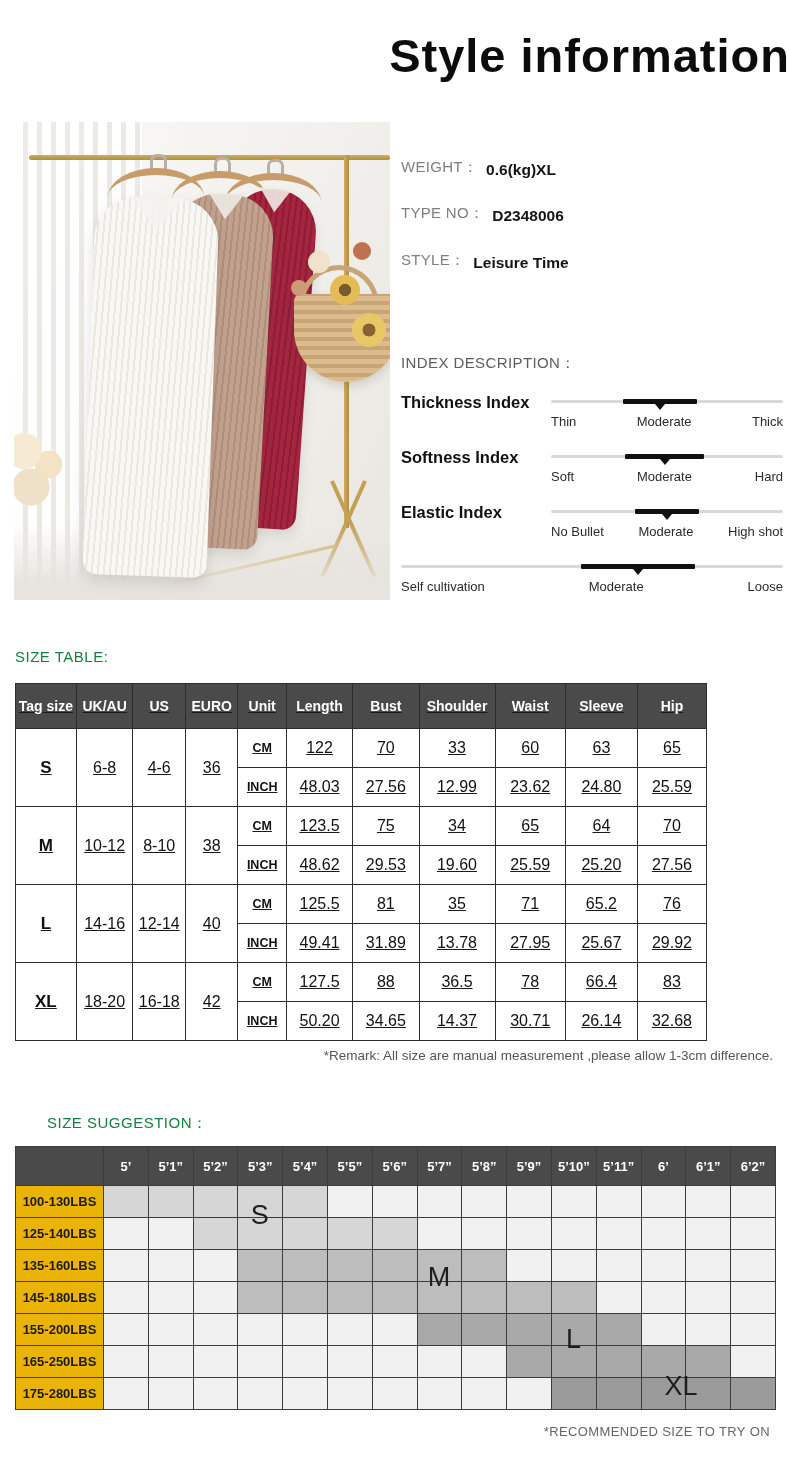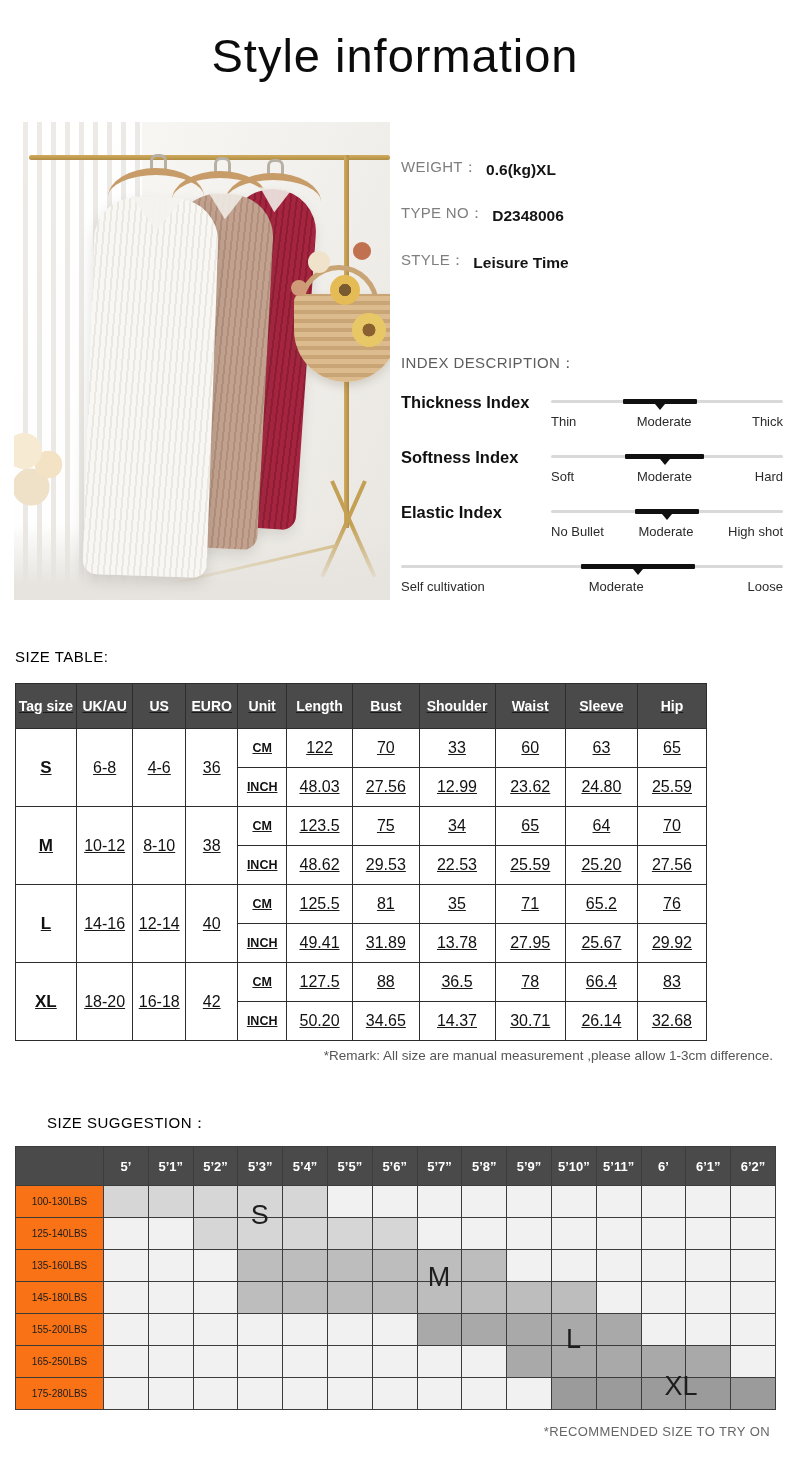--- a/index.html
+++ b/index.html
@@ -1,21 +1,21 @@
 <!DOCTYPE html>
 <html><head>
 <meta charset="utf-8">
 <style>
   html,body{margin:0;padding:0;background:#ffffff;}
   .page{position:relative;width:790px;height:1460px;background:#ffffff;overflow:hidden;
         font-family:"Liberation Sans",sans-serif;color:#1a1a1a;}
 
   
-  .title{position:absolute;top:28px;left:0;width:100%;text-align:center;
-         font-size:47px;font-weight:400;letter-spacing:1px;color:#0c0c0c;}
+  .title{position:absolute;top:28px;left:0;width:100%;text-align:right;
+         font-size:47px;font-weight:700;letter-spacing:1px;color:#0c0c0c;}
 
   
   .photo{position:absolute;left:14px;top:122px;width:376px;height:478px;overflow:hidden;
          background:linear-gradient(115deg,#fbfaf8 0%,#f2f0ec 55%,#e9e6e1 100%);}
   .curtain{position:absolute;left:0;top:0;width:34%;height:100%;
            background:repeating-linear-gradient(90deg,rgba(255,255,255,.9) 0 9px,rgba(226,223,218,.55) 9px 14px);
            filter:blur(.4px);}
   .floor{position:absolute;left:0;bottom:0;width:100%;height:16%;
          background:linear-gradient(180deg,rgba(233,230,224,0) 0%,#e7e4df 80%);}
   .rack-bar{position:absolute;left:4%;top:7%;width:96%;height:5px;background:linear-gradient(180deg,#d2ab5e,#b08d45);border-radius:3px;}
@@ -63,38 +63,38 @@
   .idx-row{display:flex;margin-bottom:17px;}
   .idx-name{width:150px;font-size:16.5px;font-weight:700;color:#111;padding-top:2px;}
   .idx-scale{flex:1;position:relative;padding-top:9px;}
   .track{position:relative;height:3px;background:#d9d9d9;border-radius:2px;}
   .bar{position:absolute;top:-1px;height:5px;background:#101010;border-radius:1px;}
   .caret{position:absolute;top:4px;width:0;height:0;transform:translateX(-50%);
          border-left:5px solid transparent;border-right:5px solid transparent;border-top:6px solid #101010;}
   .scale-labels{display:flex;justify-content:space-between;margin-top:11px;font-size:13px;color:#2b2b2b;}
 
   
-  .heading{position:absolute;font-size:15px;color:#000000;letter-spacing:.5px;}
+  .heading{position:absolute;font-size:15px;color:#15803d;letter-spacing:.5px;}
   #size-table-heading{left:15px;top:648px;}
   table{border-collapse:collapse;table-layout:fixed;}
   .size-table{position:absolute;left:15px;top:683px;width:692px;text-decoration:underline;}
   .size-table th,.size-table td{border:1px solid #2d2d2d;text-align:center;vertical-align:middle;padding:0;}
   .size-table thead th{background:#4a4a4a;color:#fff;font-size:14px;font-weight:700;height:44px;}
   .size-table td{height:38px;font-size:16px;color:#111;background:#fff;}
   .size-table td.tag{font-weight:700;font-size:17px;}
   .size-table td.unit{font-size:12.5px;font-weight:700;}
   .remark{position:absolute;right:17px;top:1048px;font-size:13.5px;color:#555;}
 
   
   #suggestion-heading{left:15px;top:1114px;margin-left:32px;}
   .sug-wrap{position:absolute;left:15px;top:1146px;width:760px;}
   .sug-table{width:760px;}
   .sug-table th,.sug-table td{border:1px solid #3c3c3c;text-align:center;padding:0;}
   .sug-table thead th{background:#4a4a4a;color:#fff;font-size:13px;font-weight:700;height:38px;}
-  .sug-table tbody th{background:#f97316;font-size:10px;font-weight:400;color:#1c1c1c;height:31px;}
+  .sug-table tbody th{background:#eab308;font-size:13px;font-weight:700;color:#1c1c1c;height:31px;}
   .sug-table tbody td{background:#f1f1f1;height:31px;}
   .sug-letter{position:absolute;transform:translate(-50%,-50%);font-size:27px;font-weight:400;color:#1e1e1e;z-index:2;}
   .note{position:absolute;right:20px;top:1424px;font-size:13px;color:#666;letter-spacing:.4px;}
 </style>
 </head>
 <body>
 
 <div class="page">
 
   <div class="title">Style information</div>
@@ -283,21 +283,21 @@
           <td>75</td>
           <td>34</td>
           <td>65</td>
           <td>64</td>
           <td>70</td>
         </tr>
         <tr>
           <td class="unit">INCH</td>
           <td>48.62</td>
           <td>29.53</td>
-          <td>22.53</td>
+          <td>19.60</td>
           <td>25.59</td>
           <td>25.20</td>
           <td>27.56</td>
         </tr>
         <tr>
           <td class="tag" rowspan="2">L</td>
           <td rowspan="2">14-16</td>
           <td rowspan="2">12-14</td>
           <td rowspan="2">40</td>
           <td class="unit">CM</td>

